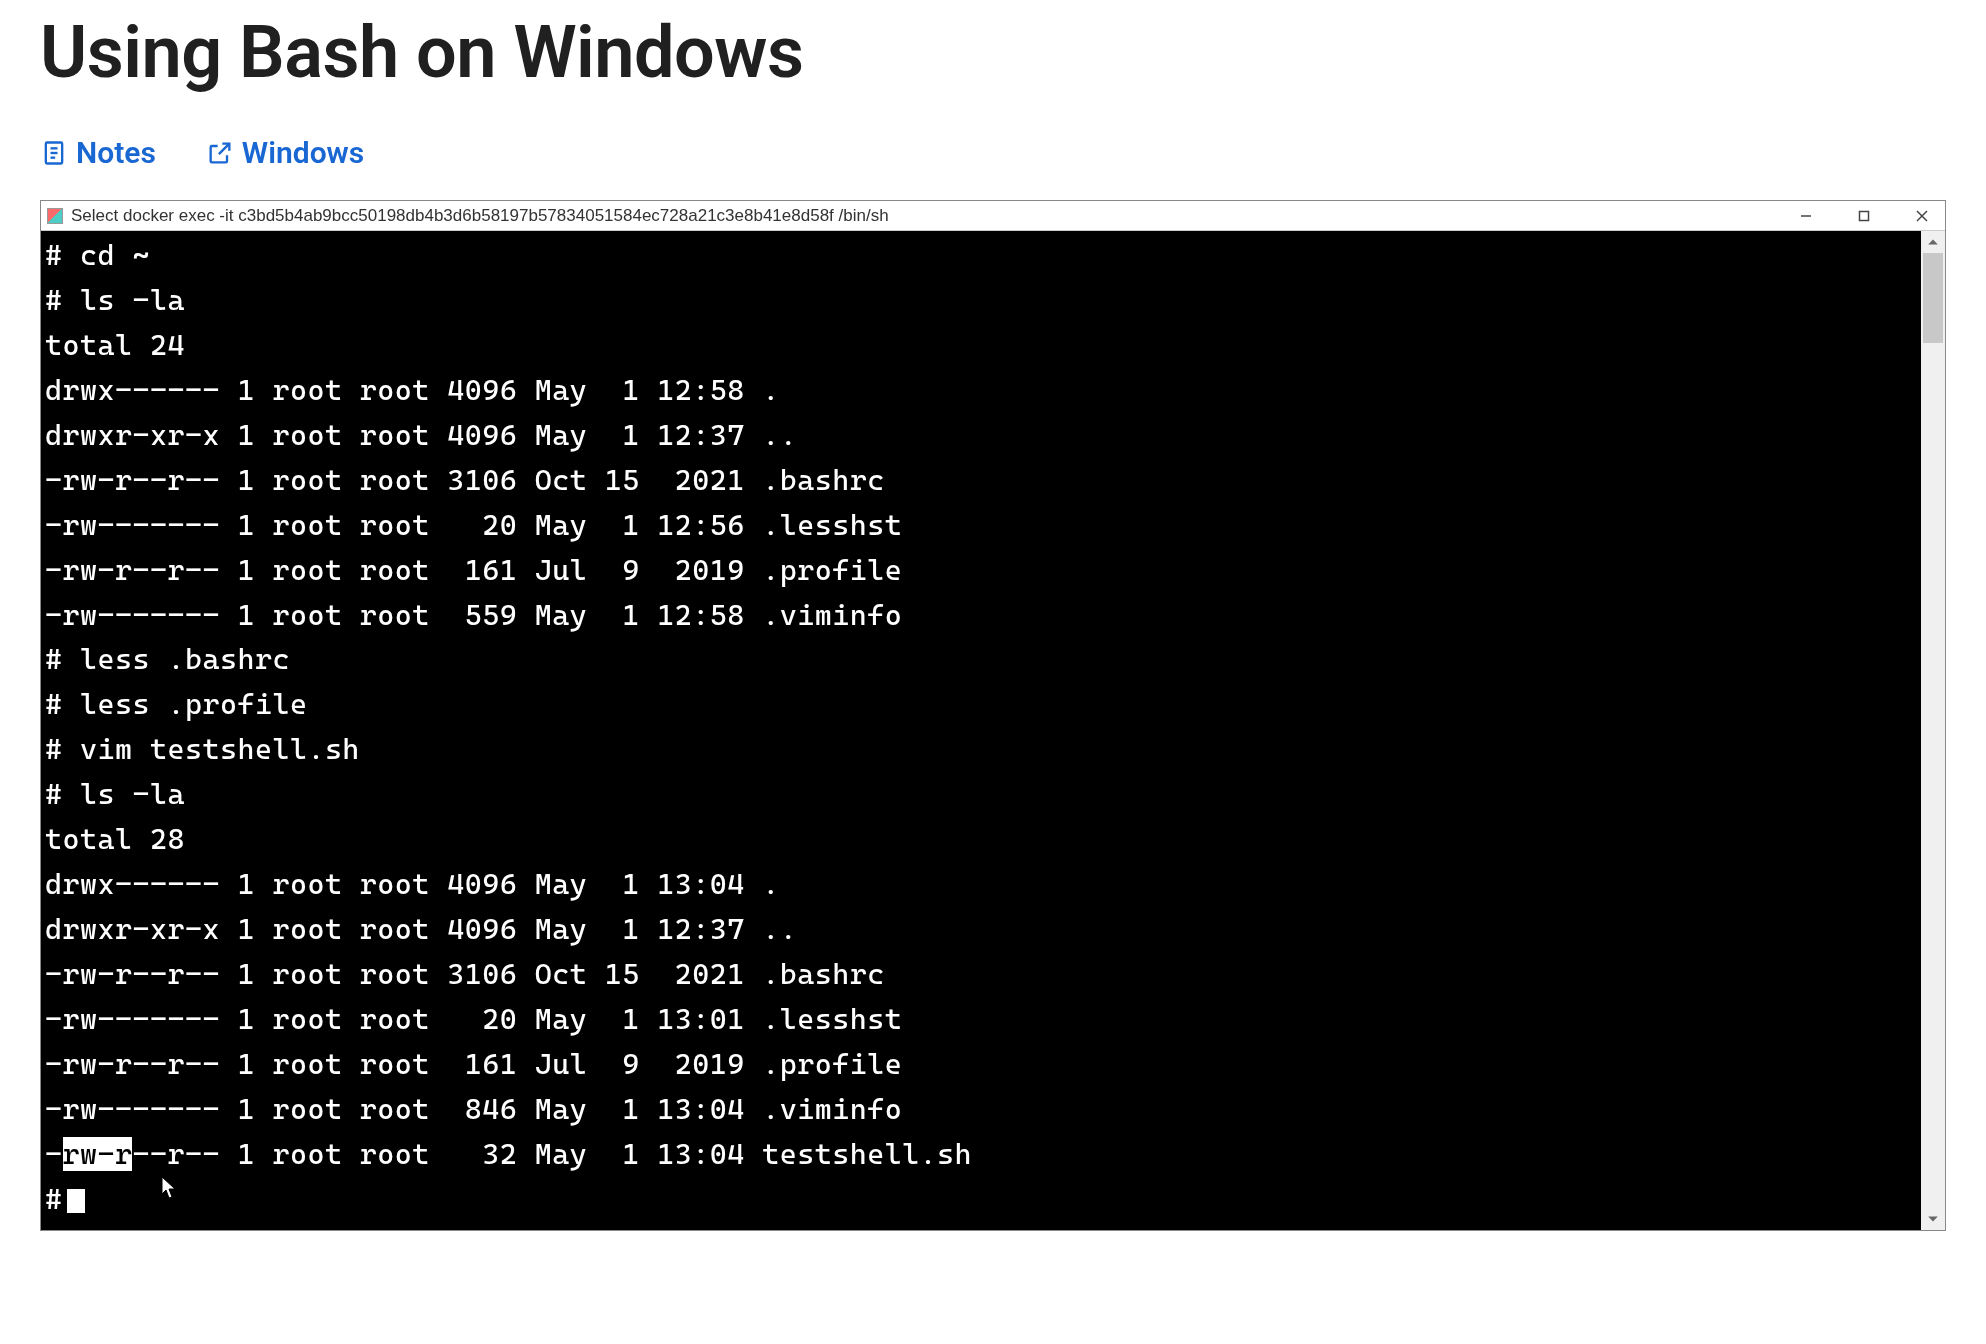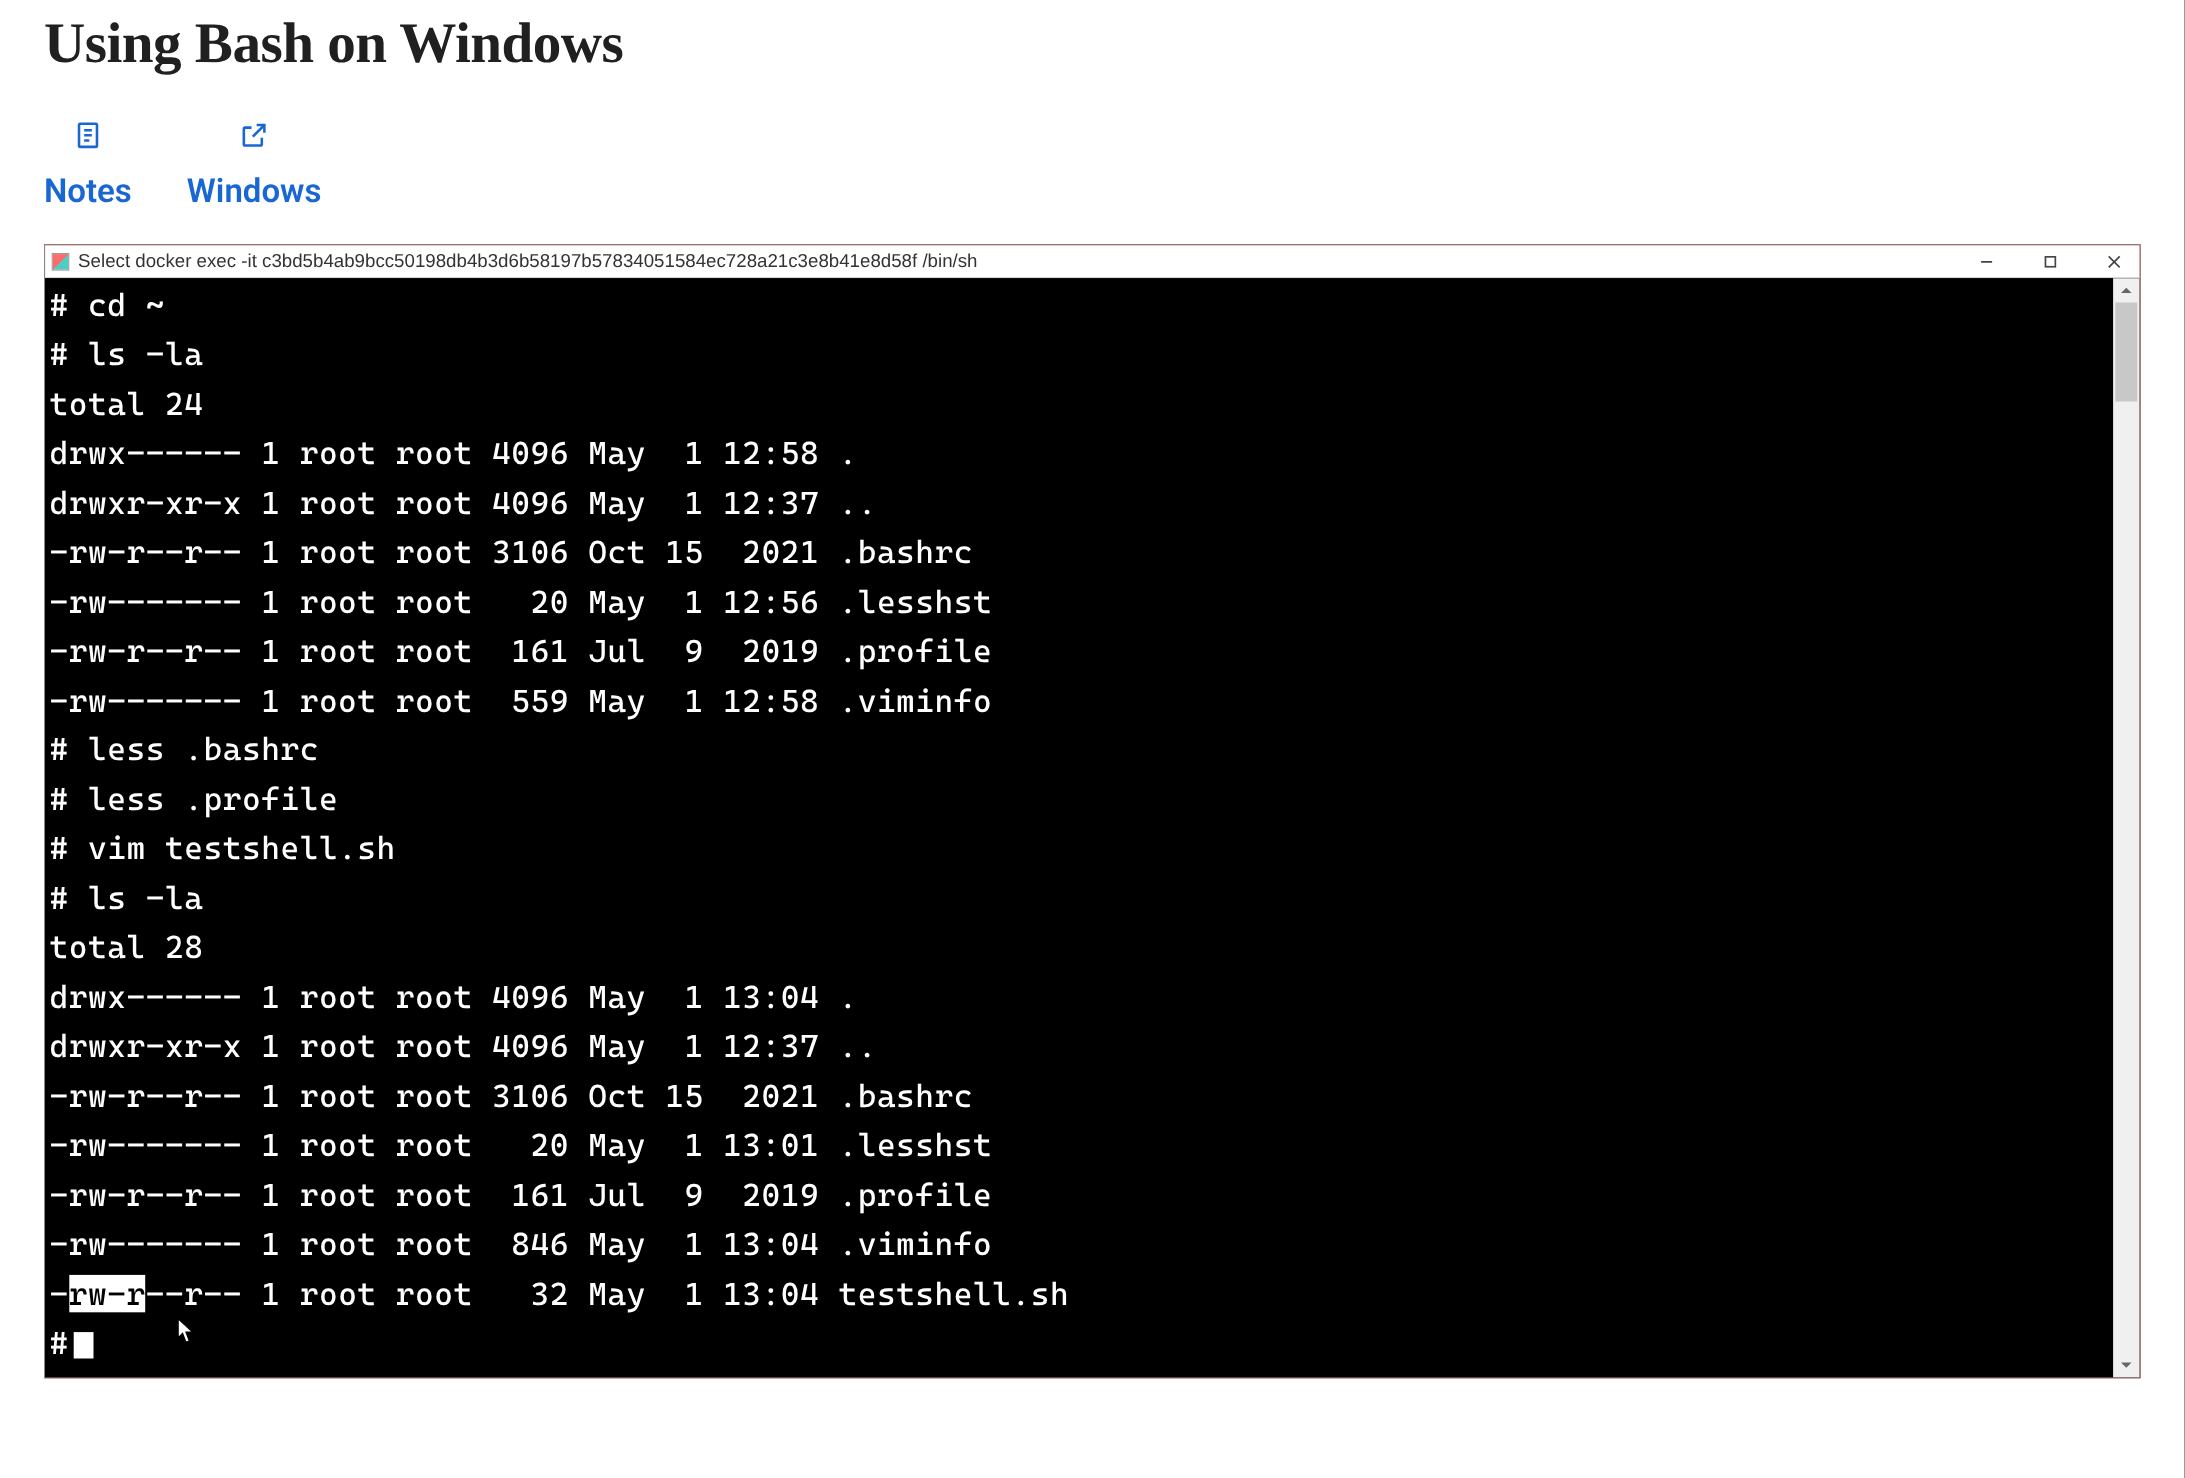--- a/index.html
+++ b/index.html
@@ -8,43 +8,41 @@
     padding: 0;
     font-family: -apple-system, BlinkMacSystemFont, "Segoe UI", Roboto, sans-serif;
     background: #ffffff;
     width: 1986px;
     height: 1344px;
   }
   .page {
     padding: 10px 40px 40px 40px;
   }
   h1.page-title {
-    font-size: 52px;
+    font-size: 72px;
     font-weight: 650;
     margin: 0 0 40px 0;
     color: #202020;
     letter-spacing: -0.5px;
-    font-family: Liberation Serif, serif;
   }
   .actions {
     display: flex;
     gap: 50px;
     align-items: center;
     margin-bottom: 30px;
   }
   .action-link {
     display: flex;
     align-items: center;
-    gap: 20px;
+    gap: 8px;
     color: #1967d2;
     font-size: 30px;
     font-weight: 600;
     cursor: pointer;
     text-decoration: none;
-    flex-direction: column;
   }
   .action-link .icon {
     width: 28px;
     height: 28px;
     stroke: #1967d2;
     fill: none;
     stroke-width: 2;
   }
   .terminal-window {
     border: 1px solid #888;

